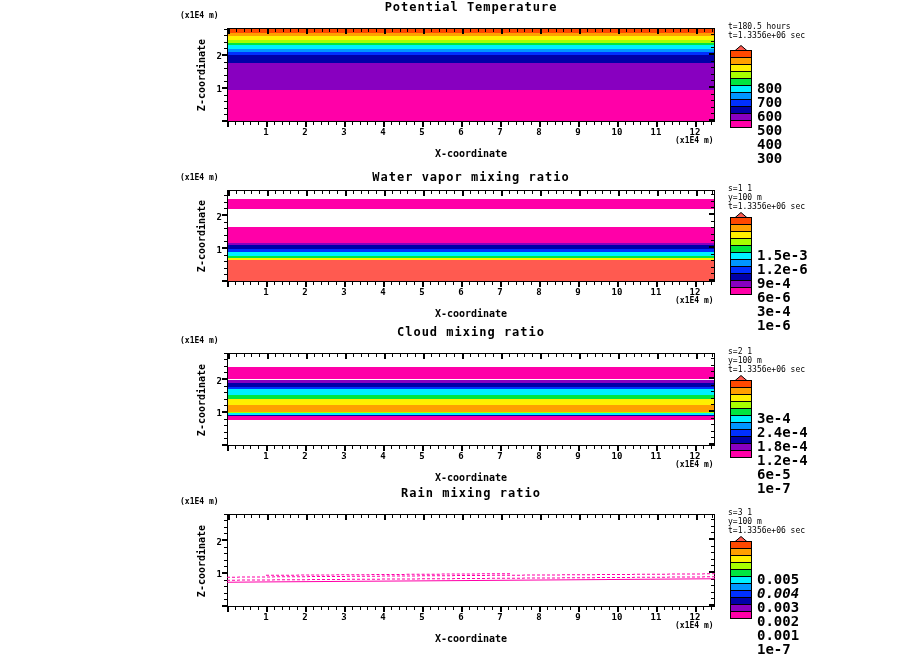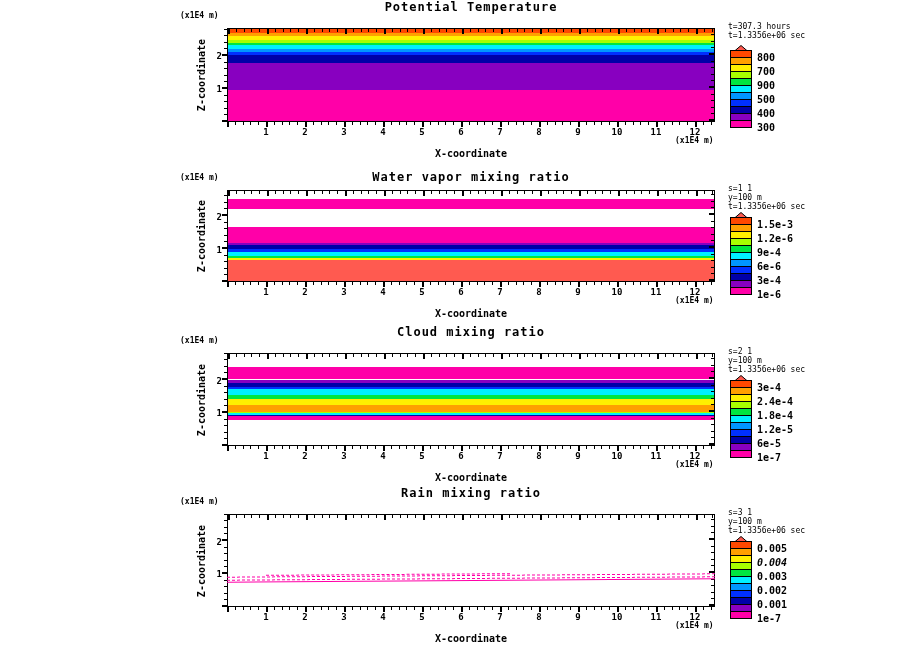--- a/index.html
+++ b/index.html
@@ -18,21 +18,21 @@
   .tz-major{width:5px;background:repeating-linear-gradient(to top,#000 0 2px,transparent 2px 33px);}
   .xtick{position:absolute;width:26px;text-align:center;font-size:9px;font-weight:bold;}
   .ztick{position:absolute;width:14px;text-align:right;font-size:9px;font-weight:bold;}
   .axis-label{position:absolute;text-align:center;font-size:10px;font-weight:bold;white-space:nowrap;}
   .unit-label{position:absolute;font-size:8px;font-weight:bold;white-space:nowrap;}
   .zlabel-wrap{position:absolute;width:0;height:0;}
   .zlabel-wrap span{position:absolute;transform:translate(-50%,-50%) rotate(-90deg);
         font-size:10px;font-weight:bold;white-space:nowrap;display:block;}
   .legend{position:absolute;font-size:8px;line-height:9px;white-space:nowrap;}
   .cbbox{position:absolute;width:22px;height:8px;border:1px solid #000;box-sizing:border-box;}
-  .cblabel{position:absolute;font-size:10px;font-weight:bold;white-space:nowrap;}
+  .cblabel{position:absolute;font-size:14px;font-weight:bold;white-space:nowrap;margin-top:28px;}
   .rainline{position:absolute;height:0;}
 </style>
 </head>
 <body>
 
 <div id="page">
   <div class="panel">
     <div class="panel-title" style="left: 227px; top: 0px; width: 488px;">Potential Temperature</div>
     <div class="unit-label zunit" style="left: 180px; top: 11px;">(x1E4 m)</div>
     <div class="zlabel-wrap" style="left: 201px; top: 75px;">
@@ -51,21 +51,21 @@
         <div class="band" style="bottom: 92.6%; height: 3.1%; background: rgb(255, 160, 0);"></div>
         <div class="band" style="bottom: 95.7%; height: 4.3%; background: rgb(255, 72, 0);"></div>
         <div class="tick-x tx-minor" style="left: 0px; top: 0px; width: 100%;"></div>
         <div class="tick-x tx-major" style="left: 0px; top: 0px; width: 100%;"></div>
         <div class="tick-x tz-minor" style="right: 0px; top: 0px; height: 100%;"></div>
         <div class="tick-x tz-major" style="right: 0px; top: 0px; height: 100%;"></div>
       </div>
     <div class="unit-label xunit" style="left: 675px; top: 136px;">(x1E4 m)</div>
     <div class="axis-label xlabel" style="left: 227px; top: 148px; width: 488px;">X-coordinate</div>
     <div class="legend" style="left: 728px; top: 22px;">
-        <div>t=307.3 hours</div>
+        <div>t=180.5 hours</div>
         <div>t=1.3356e+06 sec</div>
       </div>
   <div class="tick-x tx-minor abs" style="left: 227px; top: 122px; width: 488px;"></div>
       <div class="tick-x tx-major abs" style="left: 227px; top: 122px; width: 488px;"></div>
       <div class="tick-x tz-minor abs" style="left: 224px; top: 28px; height: 94px;"></div>
       <div class="tick-x tz-major abs" style="left: 222px; top: 28px; height: 94px;"></div>
       <div class="xtick" style="left: 253px; top: 127px;">1</div>
       <div class="xtick" style="left: 292px; top: 127px;">2</div>
       <div class="xtick" style="left: 331px; top: 127px;">3</div>
       <div class="xtick" style="left: 370px; top: 127px;">4</div>
@@ -88,21 +88,21 @@
       <div class="cbbox" style="left: 730px; top: 71px; background: rgb(168, 255, 0);"></div>
       <div class="cbbox" style="left: 730px; top: 78px; background: rgb(0, 230, 64);"></div>
       <div class="cbbox" style="left: 730px; top: 85px; background: rgb(0, 240, 255);"></div>
       <div class="cbbox" style="left: 730px; top: 92px; background: rgb(0, 150, 255);"></div>
       <div class="cbbox" style="left: 730px; top: 99px; background: rgb(0, 48, 255);"></div>
       <div class="cbbox" style="left: 730px; top: 106px; background: rgb(0, 0, 168);"></div>
       <div class="cbbox" style="left: 730px; top: 113px; background: rgb(136, 0, 192);"></div>
       <div class="cbbox" style="left: 730px; top: 120px; background: rgb(255, 0, 168);"></div>
       <div class="cblabel" style="left: 757px; top: 52px;">800</div>
       <div class="cblabel" style="left: 757px; top: 66px;">700</div>
-      <div class="cblabel" style="left: 757px; top: 80px;">900</div>
+      <div class="cblabel" style="left: 757px; top: 80px;">600</div>
       <div class="cblabel" style="left: 757px; top: 94px;">500</div>
       <div class="cblabel" style="left: 757px; top: 108px;">400</div>
       <div class="cblabel" style="left: 757px; top: 122px;">300</div>
     </div>
   <div class="panel">
     <div class="panel-title" style="left: 227px; top: 162px; width: 488px; margin-top: 8px;">Water vapor mixing ratio</div>
     <div class="unit-label zunit" style="left: 180px; top: 173px;">(x1E4 m)</div>
     <div class="zlabel-wrap" style="left: 201px; top: 236px;">
         <span>Z-coordinate</span>
       </div>
@@ -230,21 +230,21 @@
       <div class="cbbox" style="left: 730px; top: 408px; background: rgb(0, 230, 64);"></div>
       <div class="cbbox" style="left: 730px; top: 415px; background: rgb(0, 240, 255);"></div>
       <div class="cbbox" style="left: 730px; top: 422px; background: rgb(0, 150, 255);"></div>
       <div class="cbbox" style="left: 730px; top: 429px; background: rgb(0, 48, 255);"></div>
       <div class="cbbox" style="left: 730px; top: 436px; background: rgb(0, 0, 168);"></div>
       <div class="cbbox" style="left: 730px; top: 443px; background: rgb(136, 0, 192);"></div>
       <div class="cbbox" style="left: 730px; top: 450px; background: rgb(255, 0, 168);"></div>
       <div class="cblabel" style="left: 757px; top: 382px;">3e-4</div>
       <div class="cblabel" style="left: 757px; top: 396px;">2.4e-4</div>
       <div class="cblabel" style="left: 757px; top: 410px;">1.8e-4</div>
-      <div class="cblabel" style="left: 757px; top: 424px;">1.2e-5</div>
+      <div class="cblabel" style="left: 757px; top: 424px;">1.2e-4</div>
       <div class="cblabel" style="left: 757px; top: 438px;">6e-5</div>
       <div class="cblabel" style="left: 757px; top: 452px;">1e-7</div>
     </div>
   <div class="panel">
     <div class="panel-title" style="left: 227px; top: 486px; width: 488px;">Rain mixing ratio</div>
     <div class="unit-label zunit" style="left: 180px; top: 497px;">(x1E4 m)</div>
     <div class="zlabel-wrap" style="left: 201px; top: 560.5px;">
         <span>Z-coordinate</span>
       </div>
     <div class="plot" style="left: 227px; top: 514px; width: 488px; height: 93px;">

